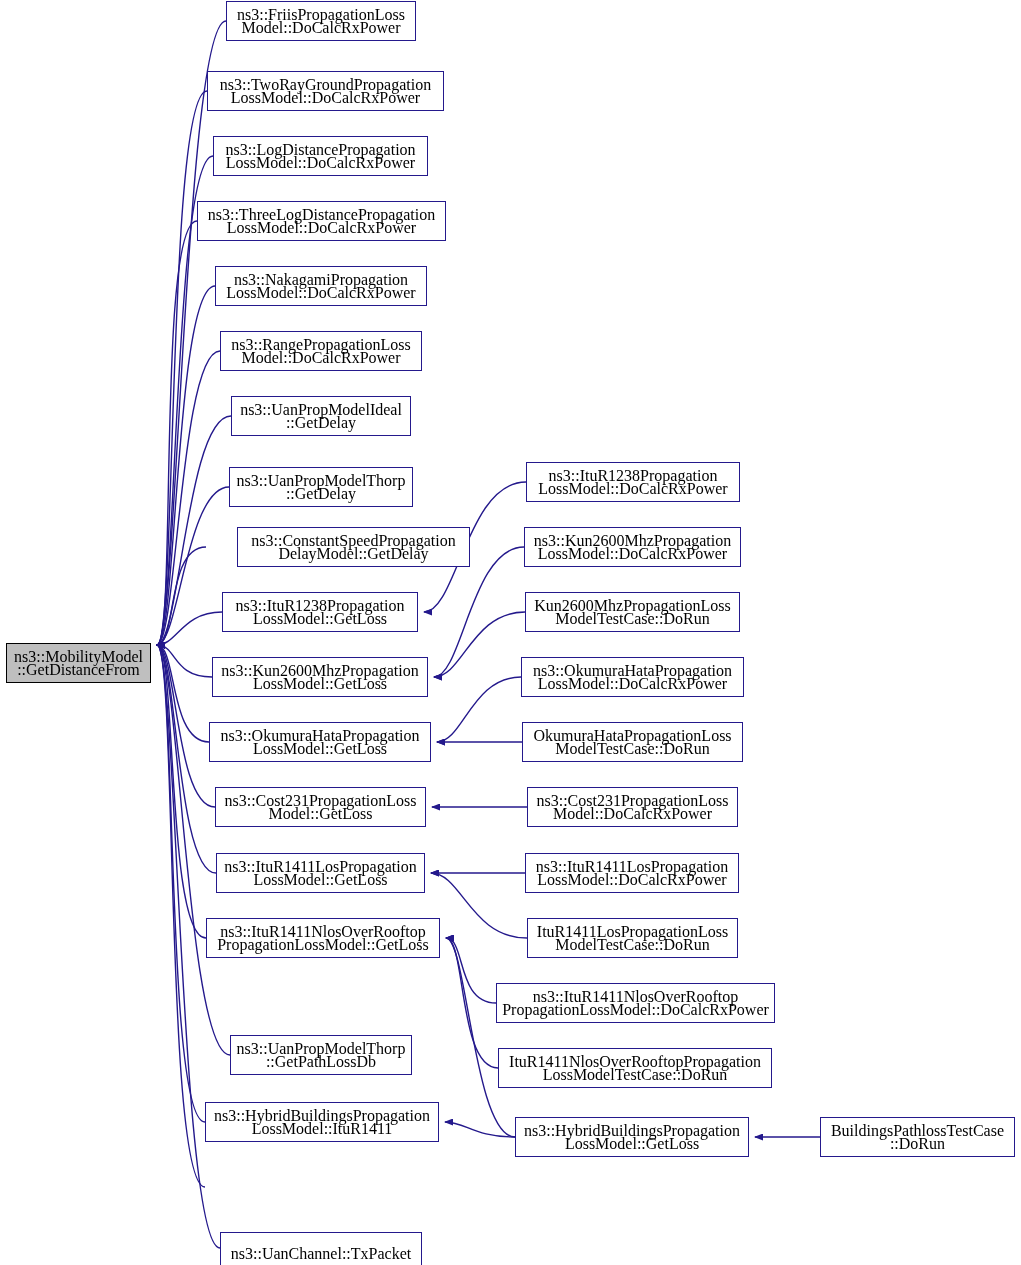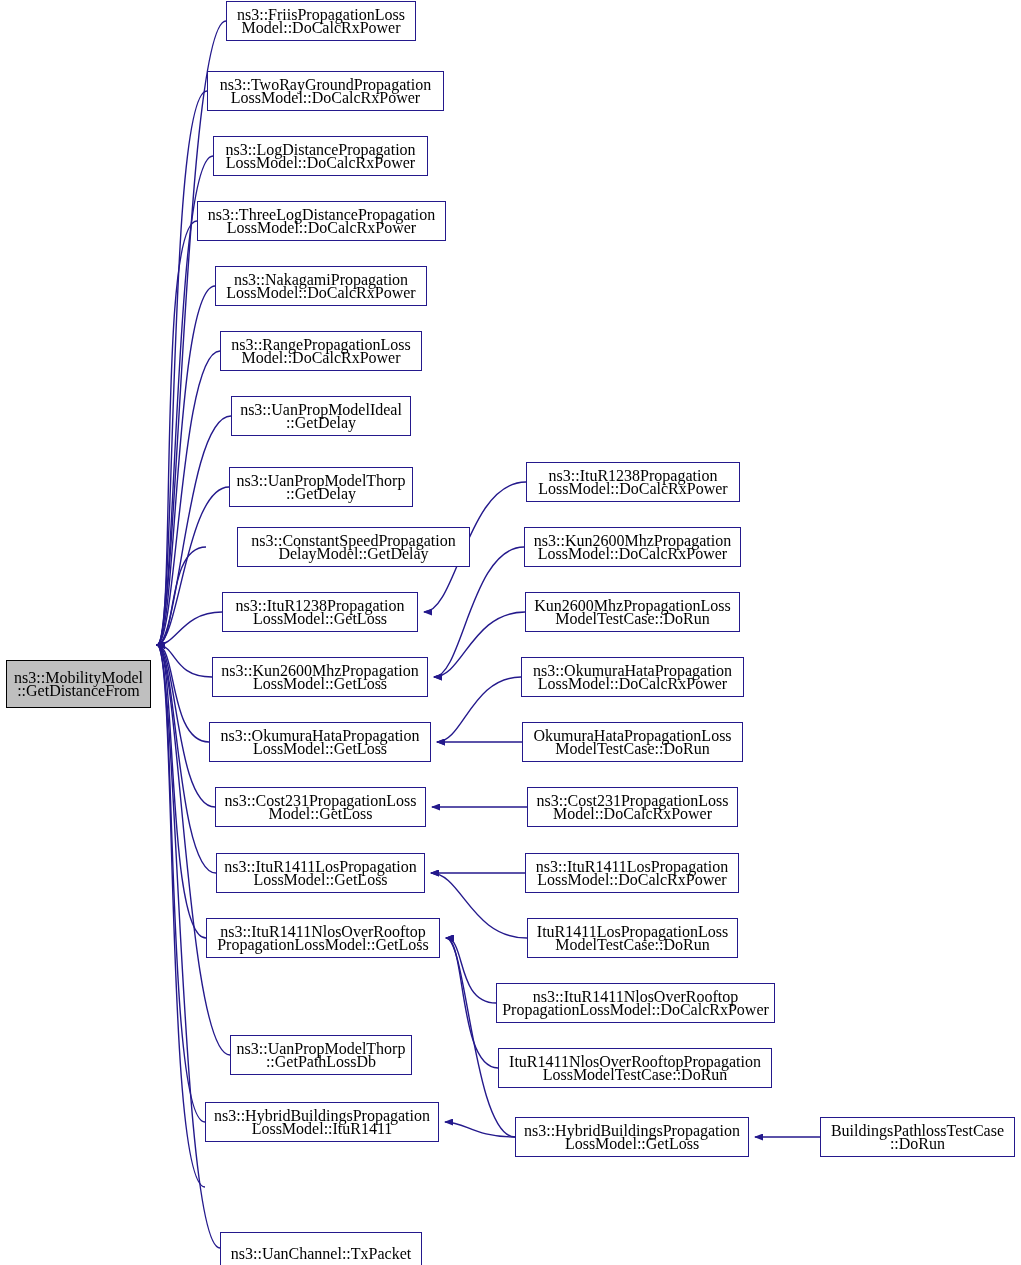--- a/index.html
+++ b/index.html
@@ -83,21 +83,21 @@
         <path d="M 527 807 C 471.45 807, 462.1075 807, 432 807" marker-end="url(#arrow)"></path>
         <path d="M 525 873 C 470 873, 460.75 873, 431 873" marker-end="url(#arrow)"></path>
         <path d="M 527 938 C 470.9 938, 461.46500000000003 873, 431 873" marker-end="url(#arrow)"></path>
         <path d="M 496 1003 C 456 1003, 466 938, 446 938" marker-end="url(#arrow)"></path>
         <path d="M 498 1068 C 458 1068, 466 938, 446 938" marker-end="url(#arrow)"></path>
         <path d="M 515 1137 C 473.2 1137, 466.17 1122, 445 1122" marker-end="url(#arrow)"></path>
         <path d="M 515 1137 C 473.75 1137, 466.8125 938, 446 938" marker-end="url(#arrow)"></path>
         <path d="M 820 1137 C 780 1137, 775 1137, 755 1137" marker-end="url(#arrow)"></path>
       </g>
   </svg>
-<div class="node root" style="left: 6px; top: 660px; width: 145px; height: 48px;">ns3::MobilityModel
+<div class="node root" style="left: 6px; top: 643px; width: 145px; height: 40px;">ns3::MobilityModel
 ::GetDistanceFrom</div>
     <div class="node" style="left: 226px; top: 1px; width: 190px; height: 40px;">ns3::FriisPropagationLoss
 Model::DoCalcRxPower</div>
     <div class="node" style="left: 207px; top: 71px; width: 237px; height: 40px;">ns3::TwoRayGroundPropagation
 LossModel::DoCalcRxPower</div>
     <div class="node" style="left: 213px; top: 136px; width: 215px; height: 40px;">ns3::LogDistancePropagation
 LossModel::DoCalcRxPower</div>
     <div class="node" style="left: 197px; top: 201px; width: 249px; height: 40px;">ns3::ThreeLogDistancePropagation
 LossModel::DoCalcRxPower</div>
     <div class="node" style="left: 215px; top: 266px; width: 212px; height: 40px;">ns3::NakagamiPropagation

